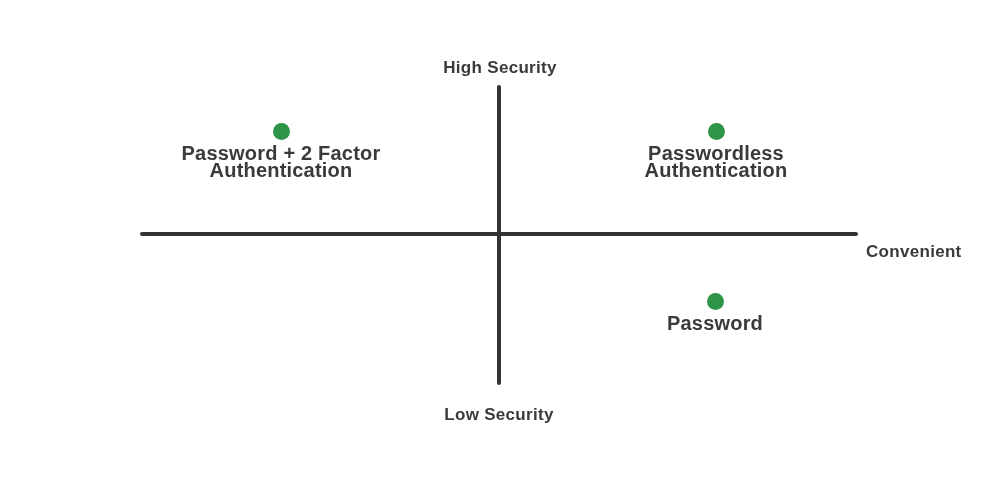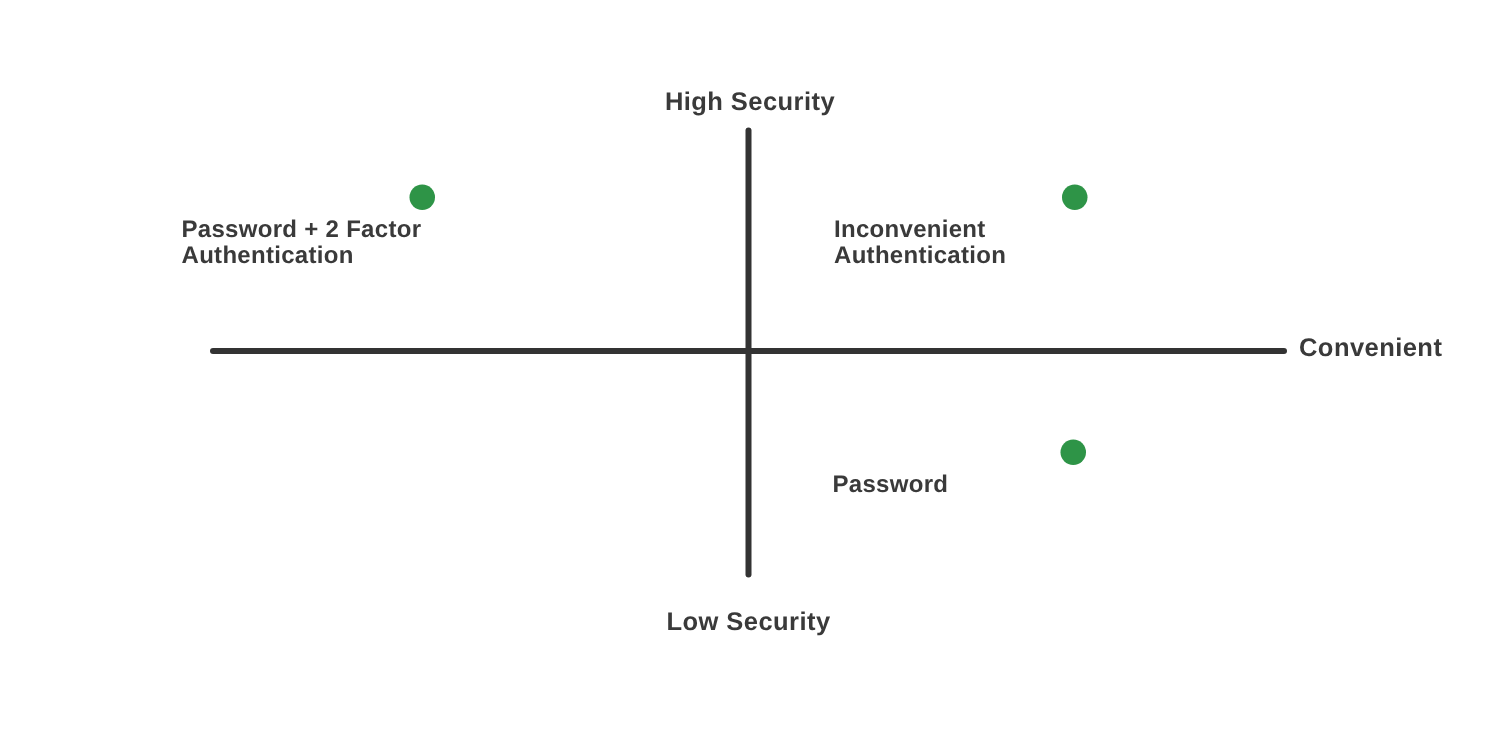--- a/index.html
+++ b/index.html
@@ -50,21 +50,21 @@
     top: 405px;
     transform: translateX(-50%);
   }
   .axis-label.left {
     left: 18px;
     top: 236px;
     transform: translateY(-50%);
   }
   .axis-label.right {
     left: 866px;
-    top: 232px;
+    top: 252px;
     transform: translateY(-50%);
     text-align: center;
   }
   .point {
     position: absolute;
     width: 0;
     height: 0;
   }
   .dot {
     position: absolute;
@@ -72,22 +72,23 @@
     top: -8.5px;
     width: 17px;
     height: 17px;
     border-radius: 50%;
   }
   .point-label {
     position: absolute;
     top: 14px;
     left: -160px;
     width: 320px;
+    text-align: center;
     font-weight: 700;
-    font-size: 16px;
+    font-size: 20px;
     line-height: 17px;
     letter-spacing: 0.2px;
     color: #3a3a3a;
     white-space: nowrap;
   }
 </style>
 </head>
 <body>
 
 <div class="canvas">
@@ -103,21 +104,21 @@
     <span class="dot" style="background: rgb(46, 148, 71);"></span>
     <div class="point-label">
       <div>Password + 2 Factor</div>
       <div>Authentication</div>
     </div>
   </div>
 
   <div class="point" style="left: 716px; top: 131px;">
     <span class="dot" style="background: rgb(46, 148, 71);"></span>
     <div class="point-label">
-      <div>Inconvenient</div>
+      <div>Passwordless</div>
       <div>Authentication</div>
     </div>
   </div>
 
   <div class="point" style="left: 715px; top: 301px;">
     <span class="dot" style="background: rgb(46, 148, 71);"></span>
     <div class="point-label">
       <div>Password</div>
       <div></div>
     </div>

